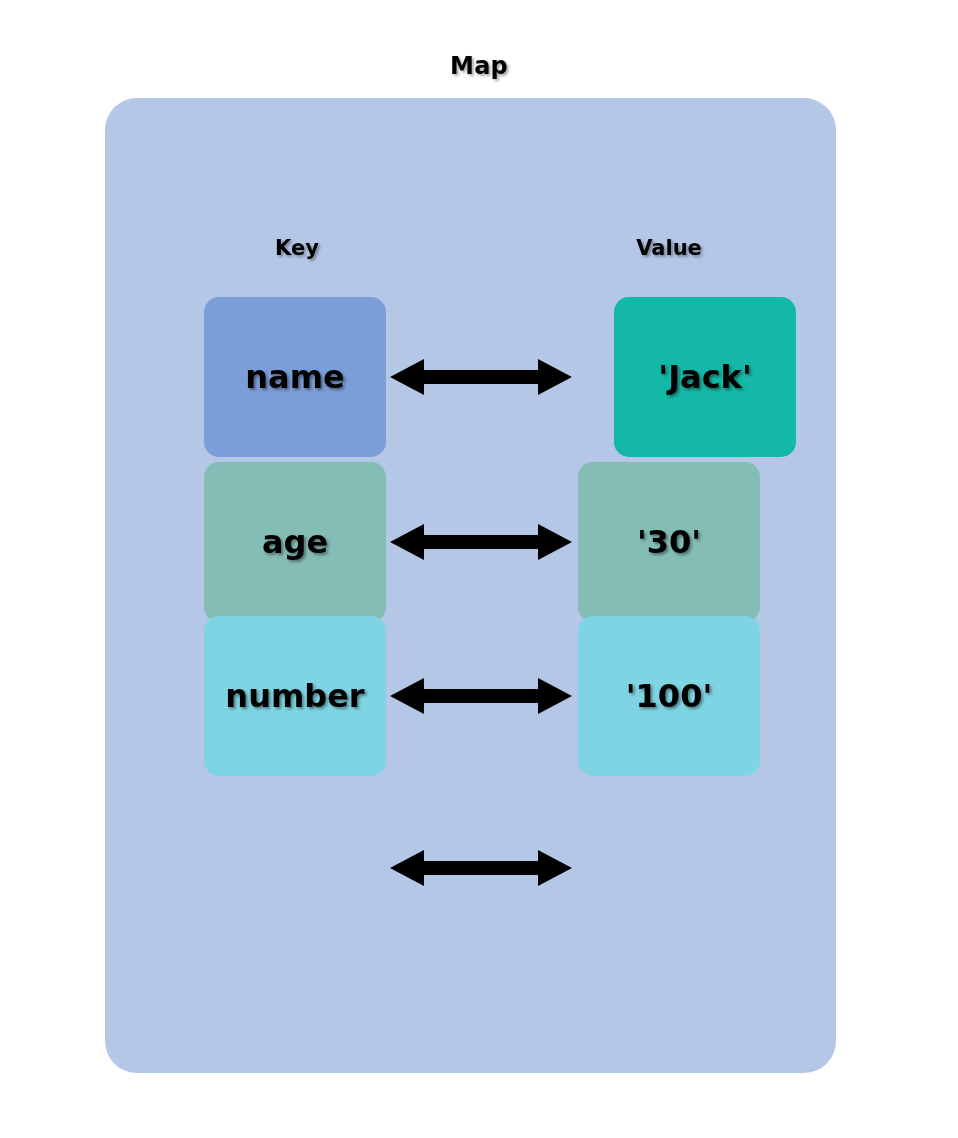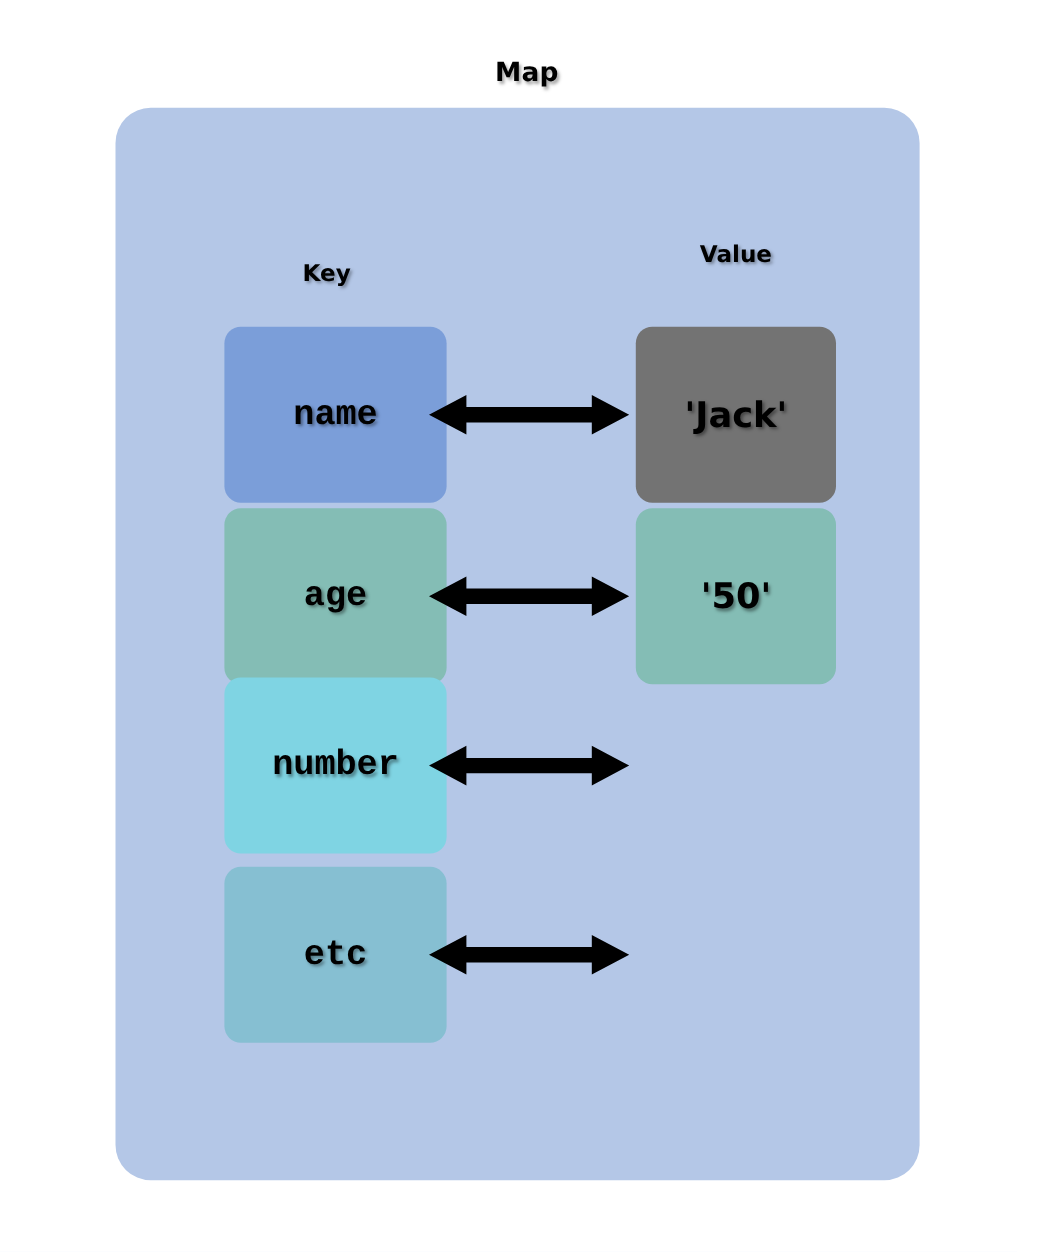--- a/index.html
+++ b/index.html
@@ -49,21 +49,21 @@
     text-shadow: 2px 2px 3px rgba(0,0,0,0.35);
     text-align: center;
   }
   .col-header.key-header {
     left: 204px;
     top: 236px;
     width: 186px;
   }
   .col-header.value-header {
     left: 578px;
-    top: 219px;
+    top: 236px;
     width: 182px;
   }
 
   
   .row {
     position: absolute;
     left: 0;
     width: 958px;
     height: 160px;
   }
@@ -76,22 +76,21 @@
     position: absolute;
     top: 0;
     height: 160px;
     border-radius: 15px;
     display: flex;
     align-items: center;
     justify-content: center;
   }
   .cell.key-cell {
     left: 204px;
-    width: 202px;
-    font-family: Liberation Mono, monospace;
+    width: 182px;
   }
   .cell.value-cell {
     left: 578px;
     width: 182px;
   }
   .cell-text {
     font-size: 32px;
     font-weight: bold;
     color: #000000;
     text-shadow: 2px 2px 3px rgba(0,0,0,0.4);
@@ -121,52 +120,52 @@
 
 <div class="row row-0">
   <div class="cell key-cell" style="background: rgb(123, 158, 217);">
     <span class="cell-text">name</span>
   </div>
   <div class="arrow">
     <svg width="190" height="48" viewBox="0 0 190 48">
       <path d="M4 24 L38 6 L38 17 L152 17 L152 6 L186 24 L152 42 L152 31 L38 31 L38 42 Z" fill="#000000"></path>
     </svg>
   </div>
-  <div class="cell value-cell" style="background: #737373;">
+  <div class="cell value-cell" style="background: #14b8a6; margin-left: 36px;">
     <span class="cell-text">'Jack'</span>
   </div>
 </div>
 
 <div class="row row-1">
   <div class="cell key-cell" style="background: rgb(132, 189, 181);">
     <span class="cell-text">age</span>
   </div>
   <div class="arrow">
     <svg width="190" height="48" viewBox="0 0 190 48">
       <path d="M4 24 L38 6 L38 17 L152 17 L152 6 L186 24 L152 42 L152 31 L38 31 L38 42 Z" fill="#000000"></path>
     </svg>
   </div>
   <div class="cell value-cell" style="background: rgb(132, 189, 181);">
-    <span class="cell-text">'50'</span>
+    <span class="cell-text">'30'</span>
   </div>
 </div>
 
 <div class="row row-2">
   <div class="cell key-cell" style="background: rgb(127, 212, 227);">
     <span class="cell-text">number</span>
   </div>
   <div class="arrow">
     <svg width="190" height="48" viewBox="0 0 190 48">
       <path d="M4 24 L38 6 L38 17 L152 17 L152 6 L186 24 L152 42 L152 31 L38 31 L38 42 Z" fill="#000000"></path>
     </svg>
   </div>
+  <div class="cell value-cell" style="background: rgb(127, 212, 227);">
+    <span class="cell-text">'100'</span>
+  </div>
 </div>
 
 <div class="row row-3">
-  <div class="cell key-cell" style="background: rgb(134, 191, 210);">
-    <span class="cell-text">etc</span>
-  </div>
   <div class="arrow">
     <svg width="190" height="48" viewBox="0 0 190 48">
       <path d="M4 24 L38 6 L38 17 L152 17 L152 6 L186 24 L152 42 L152 31 L38 31 L38 42 Z" fill="#000000"></path>
     </svg>
   </div>
 </div>
 
 </body></html>

